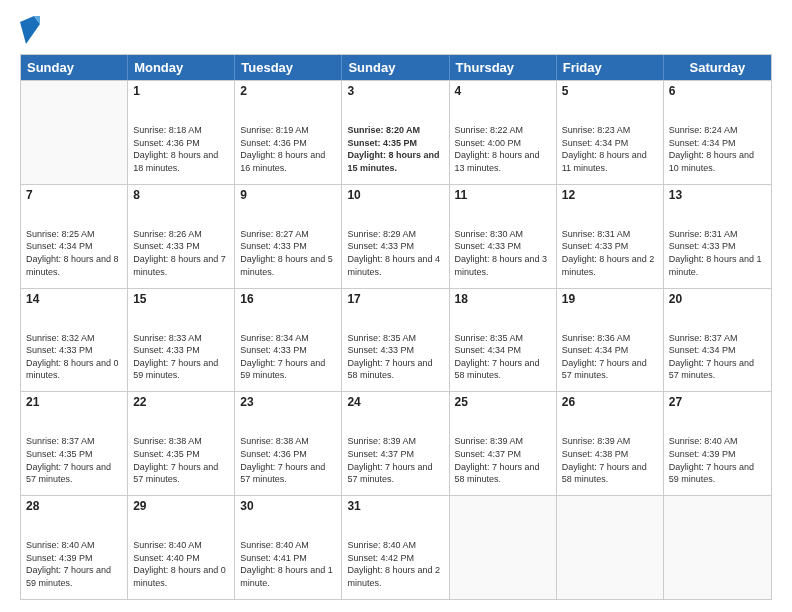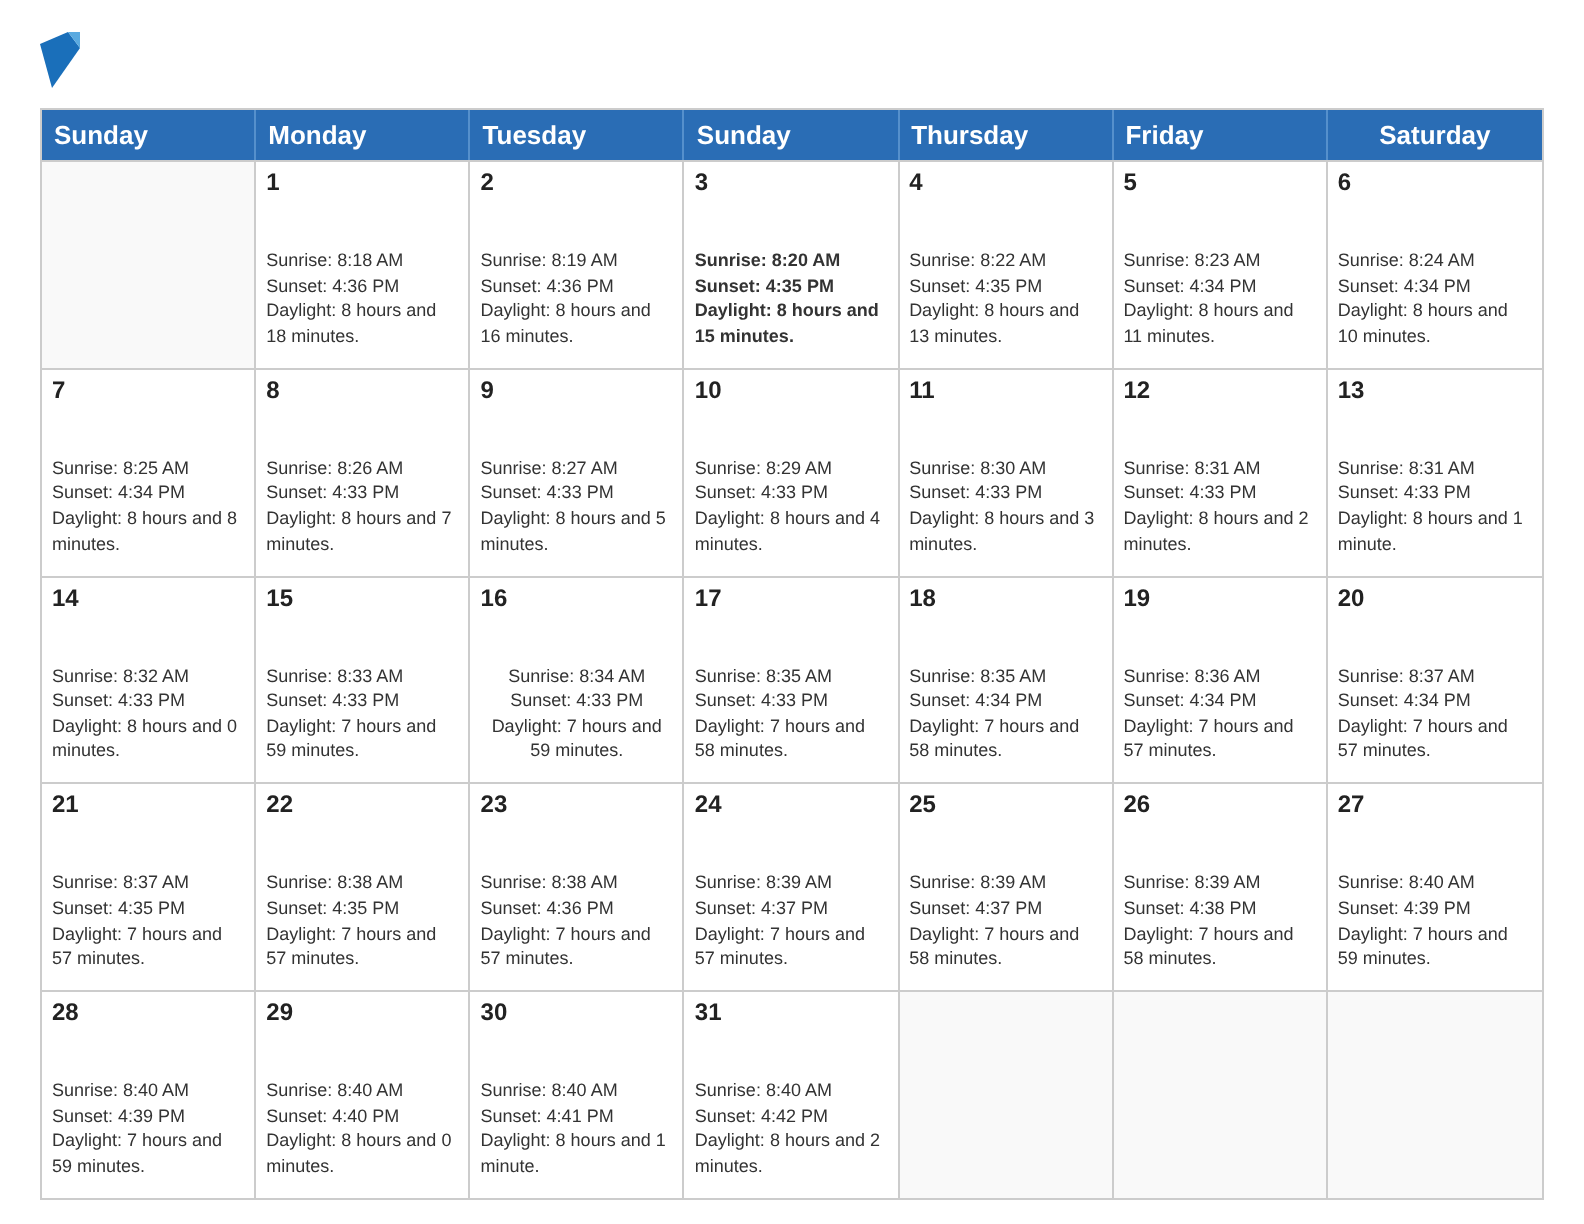--- a/index.html
+++ b/index.html
@@ -155,21 +155,21 @@
           </div>
           <div class="cal-cell">
             <div class="day-num">3</div>
             <div class="day-info" style="white-space: pre-line; font-weight: bold;">Sunrise: 8:20 AM
 Sunset: 4:35 PM
 Daylight: 8 hours and 15 minutes.</div>
           </div>
           <div class="cal-cell">
             <div class="day-num">4</div>
             <div class="day-info" style="white-space: pre-line;">Sunrise: 8:22 AM
-Sunset: 4:35 PM
+Sunset: 4:00 PM
 Daylight: 8 hours and 13 minutes.</div>
           </div>
           <div class="cal-cell">
             <div class="day-num">5</div>
             <div class="day-info" style="white-space: pre-line;">Sunrise: 8:23 AM
 Sunset: 4:34 PM
 Daylight: 8 hours and 11 minutes.</div>
           </div>
           <div class="cal-cell">
             <div class="day-num">6</div>
@@ -230,21 +230,21 @@
 Daylight: 8 hours and 0 minutes.</div>
           </div>
           <div class="cal-cell">
             <div class="day-num">15</div>
             <div class="day-info" style="white-space: pre-line;">Sunrise: 8:33 AM
 Sunset: 4:33 PM
 Daylight: 7 hours and 59 minutes.</div>
           </div>
           <div class="cal-cell">
             <div class="day-num">16</div>
-            <div class="day-info" style="white-space: pre-line; text-align: center;">Sunrise: 8:34 AM
+            <div class="day-info" style="white-space: pre-line;">Sunrise: 8:34 AM
 Sunset: 4:33 PM
 Daylight: 7 hours and 59 minutes.</div>
           </div>
           <div class="cal-cell">
             <div class="day-num">17</div>
             <div class="day-info" style="white-space: pre-line;">Sunrise: 8:35 AM
 Sunset: 4:33 PM
 Daylight: 7 hours and 58 minutes.</div>
           </div>
           <div class="cal-cell">

